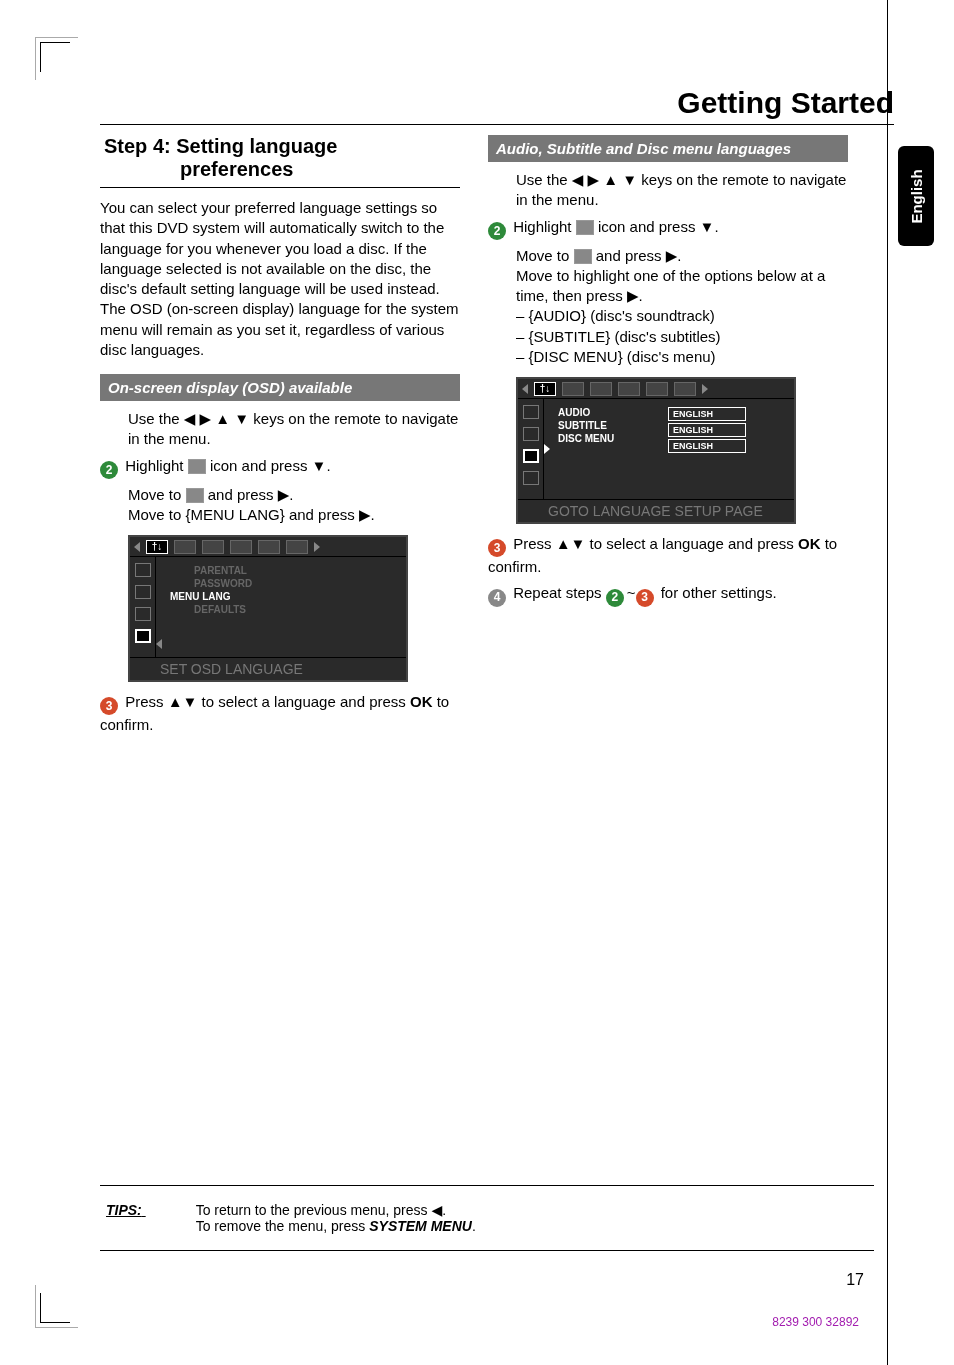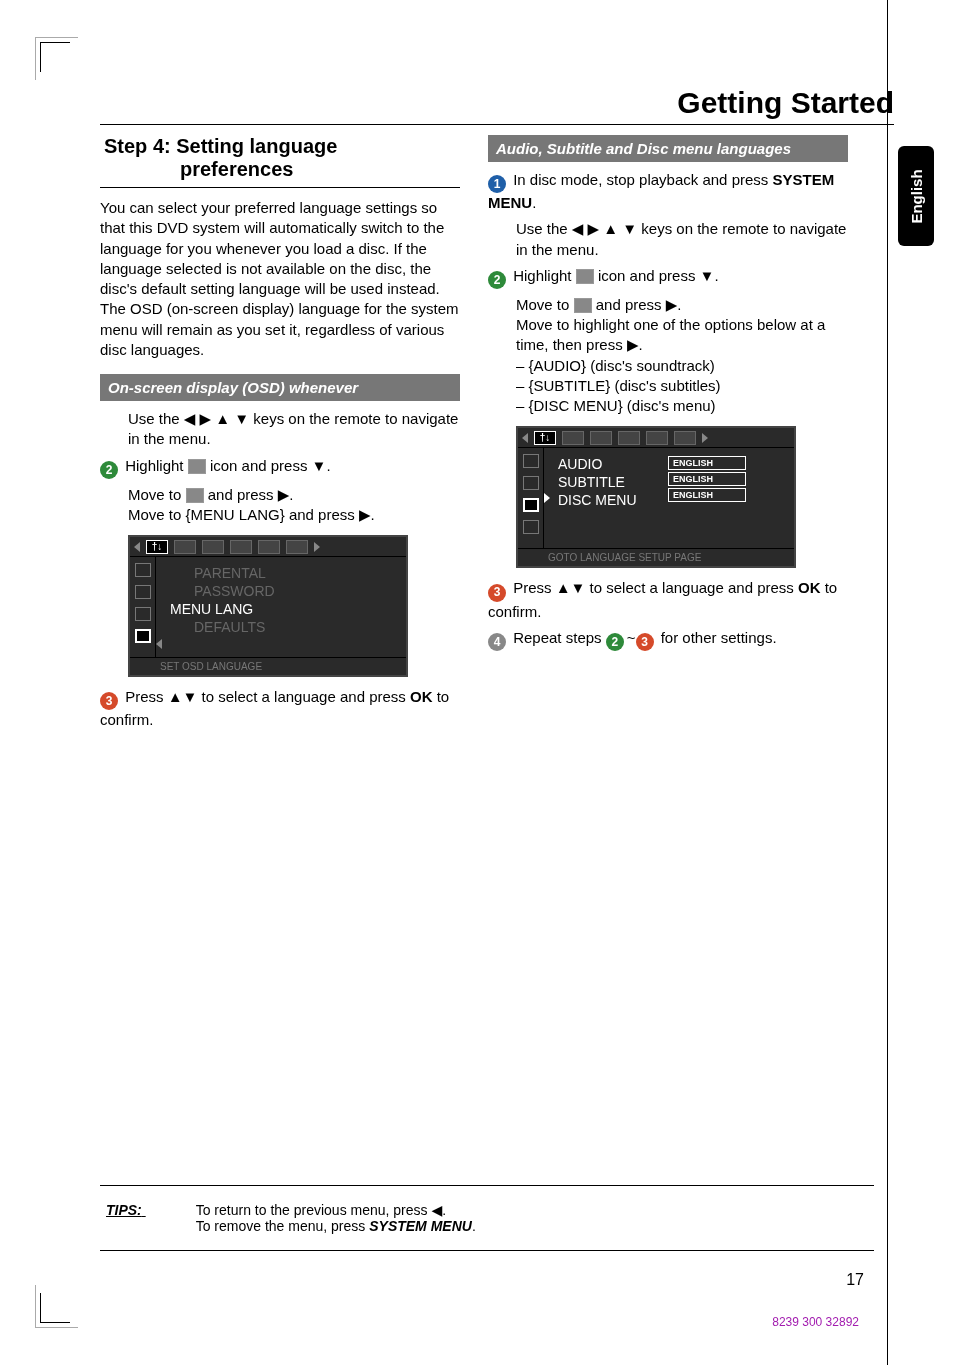--- a/index.html
+++ b/index.html
@@ -41,28 +41,28 @@
   .menu-top { display: flex; align-items: center; gap: 6px; height: 20px; padding: 0 4px; border-bottom: 1px solid #000; }
   .tab { width: 22px; height: 14px; background: #444; border: 1px solid #666; }
   .tab.active { background: #000; border-color: #fff; color: #fff; display: flex; align-items: center; justify-content: center; font-weight: bold; }
   .tri-l, .tri-r { width: 0; height: 0; border-top: 5px solid transparent; border-bottom: 5px solid transparent; }
   .tri-l { border-right: 6px solid #888; }
   .tri-r { border-left: 6px solid #888; }
   .menu-body { display: flex; min-height: 100px; }
   .side-icons { width: 26px; display: flex; flex-direction: column; align-items: center; gap: 8px; padding: 6px 0; border-right: 1px solid #000; }
   .sicon { width: 16px; height: 14px; border: 1px solid #777; }
   .sicon.box { border: 2px solid #fff; background: #000; }
-  .menu-mid { width: 110px; padding: 6px 6px; font-weight: normal; font-size: 14px; }
+  .menu-mid { width: 110px; padding: 6px 6px; font-weight: bold; font-size: 10px; }
   .menu-mid .dim { color: #666; padding-left: 24px; }
   .menu-mid .white { color: #fff; }
   .menu-mid div { margin: 2px 0; }
   .menu-right { flex: 1; padding: 6px 6px; }
   .pill { display: block; width: 78px; color: #fff; border: 1px solid #fff; font-size: 9px; font-weight: bold; padding: 1px 4px; margin: 2px 0; }
   .opt-plain { color: #fff; font-size: 10px; font-weight: bold; margin: 1px 0; }
-  .menu-foot { border-top: 1px solid #000; padding: 3px 30px; font-size: 10px; color: #777; }
+  .menu-foot { border-top: 1px solid #000; padding: 3px 30px; font-size: 14px; color: #777; }
 
   .tips { position: absolute; left: 100px; right: 80px; bottom: 114px; border-top: 1px solid #000; border-bottom: 1px solid #000; padding: 16px 6px; font-size: 14px; text-decoration: underline; }
   .tips b { font-style: italic; }
   .tips .lines { display: inline-block; vertical-align: top; margin-left: 50px; }
 
   .pagenum { position: absolute; right: 90px; bottom: 76px; font-size: 16px; }
   .partnum { position: absolute; right: 95px; bottom: 36px; font-size: 12px; color: #a21caf; }
 </style>
 </head>
 <body>
@@ -82,21 +82,21 @@
 
   <div class="cols">
 
     <div class="col">
       <h2 class="step">
         <span>Step 4:  Setting language</span>
         <span class="sub">preferences</span>
       </h2>
       <p>You can select your preferred language settings so that this DVD system will automatically switch to the language for you whenever you load a disc.  If the language selected is not available on the disc, the disc's default setting language will be used instead.  The OSD (on-screen display) language for the system menu will remain as you set it, regardless of various disc languages.</p>
 
-      <div class="banner">On-screen display (OSD) whenever</div>
+      <div class="banner">On-screen display (OSD) available</div>
 
       <p class="indent">Use the ◀ ▶ ▲ ▼ keys on the remote to navigate in the menu.</p>
 
       <p class="step-line">
         <span class="num n2">2</span>
         <span>Highlight </span><span class="arrow-icon"></span><span> icon and press ▼.</span>
       </p>
       <p class="indent">
         <span>Move to </span><span class="arrow-icon"></span><span> and press ▶.</span>
       </p>
@@ -135,24 +135,20 @@
 
       <p class="step-line">
         <span class="num n3">3</span>
         <span>Press ▲▼ to select a language and press </span><b>OK</b><span> to confirm.</span>
       </p>
     </div>
 
     <div class="col">
       <div class="banner" style="margin-top:0;">Audio, Subtitle and Disc menu languages</div>
 
-      <p class="step-line">
-        <span class="num n1">1</span>
-        <span>In disc mode, stop playback and press </span><b>SYSTEM MENU</b><span>.</span>
-      </p>
       <p class="indent">Use the ◀ ▶ ▲ ▼ keys on the remote to navigate in the menu.</p>
 
       <p class="step-line">
         <span class="num n2">2</span>
         <span>Highlight </span><span class="arrow-icon"></span><span> icon and press ▼.</span>
       </p>
       <p class="indent">
         <span>Move to </span><span class="arrow-icon"></span><span> and press ▶.</span>
       </p>
       <p class="indent">Move to highlight one of the options below at a time, then press ▶.</p>

